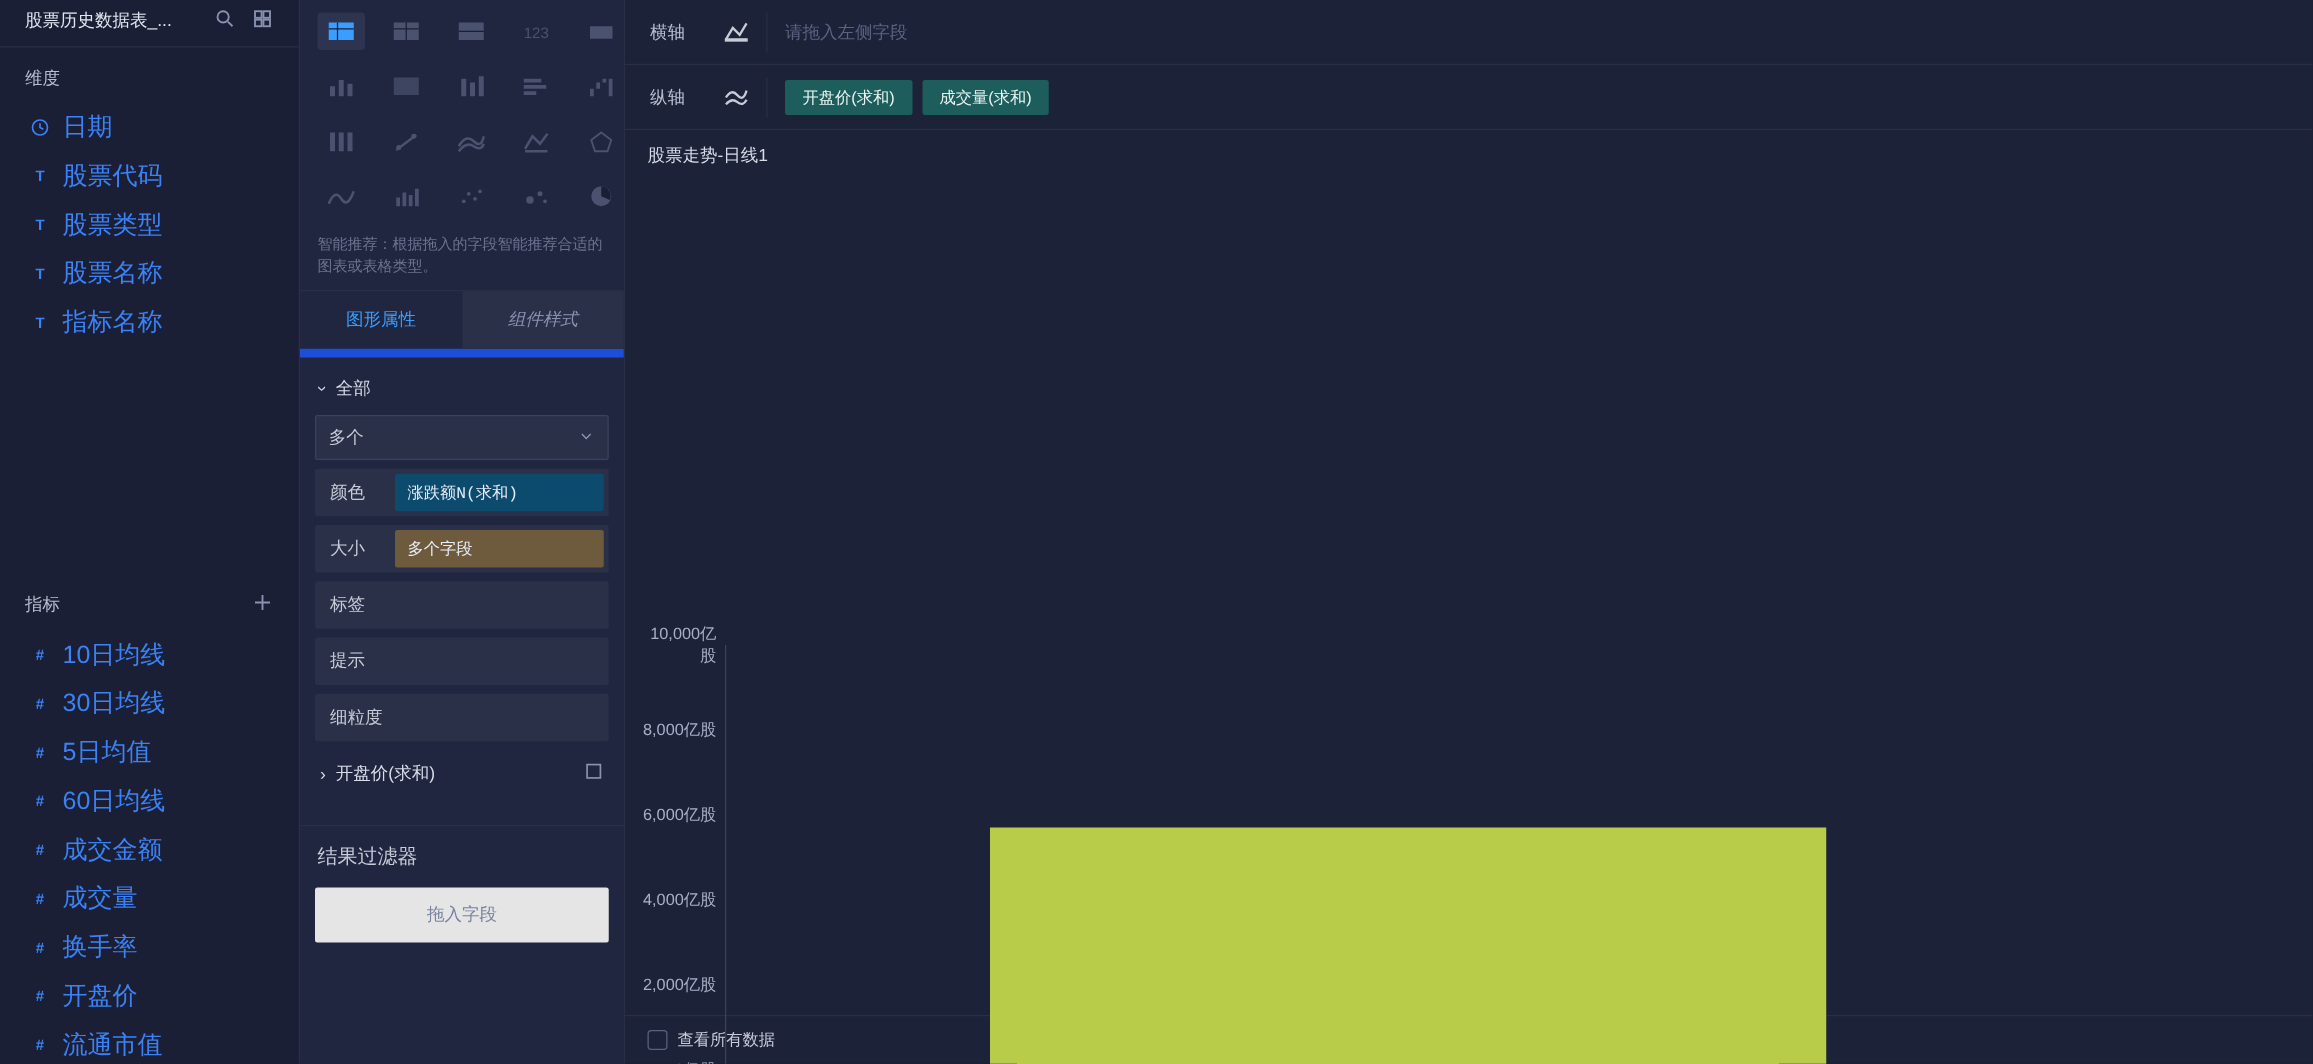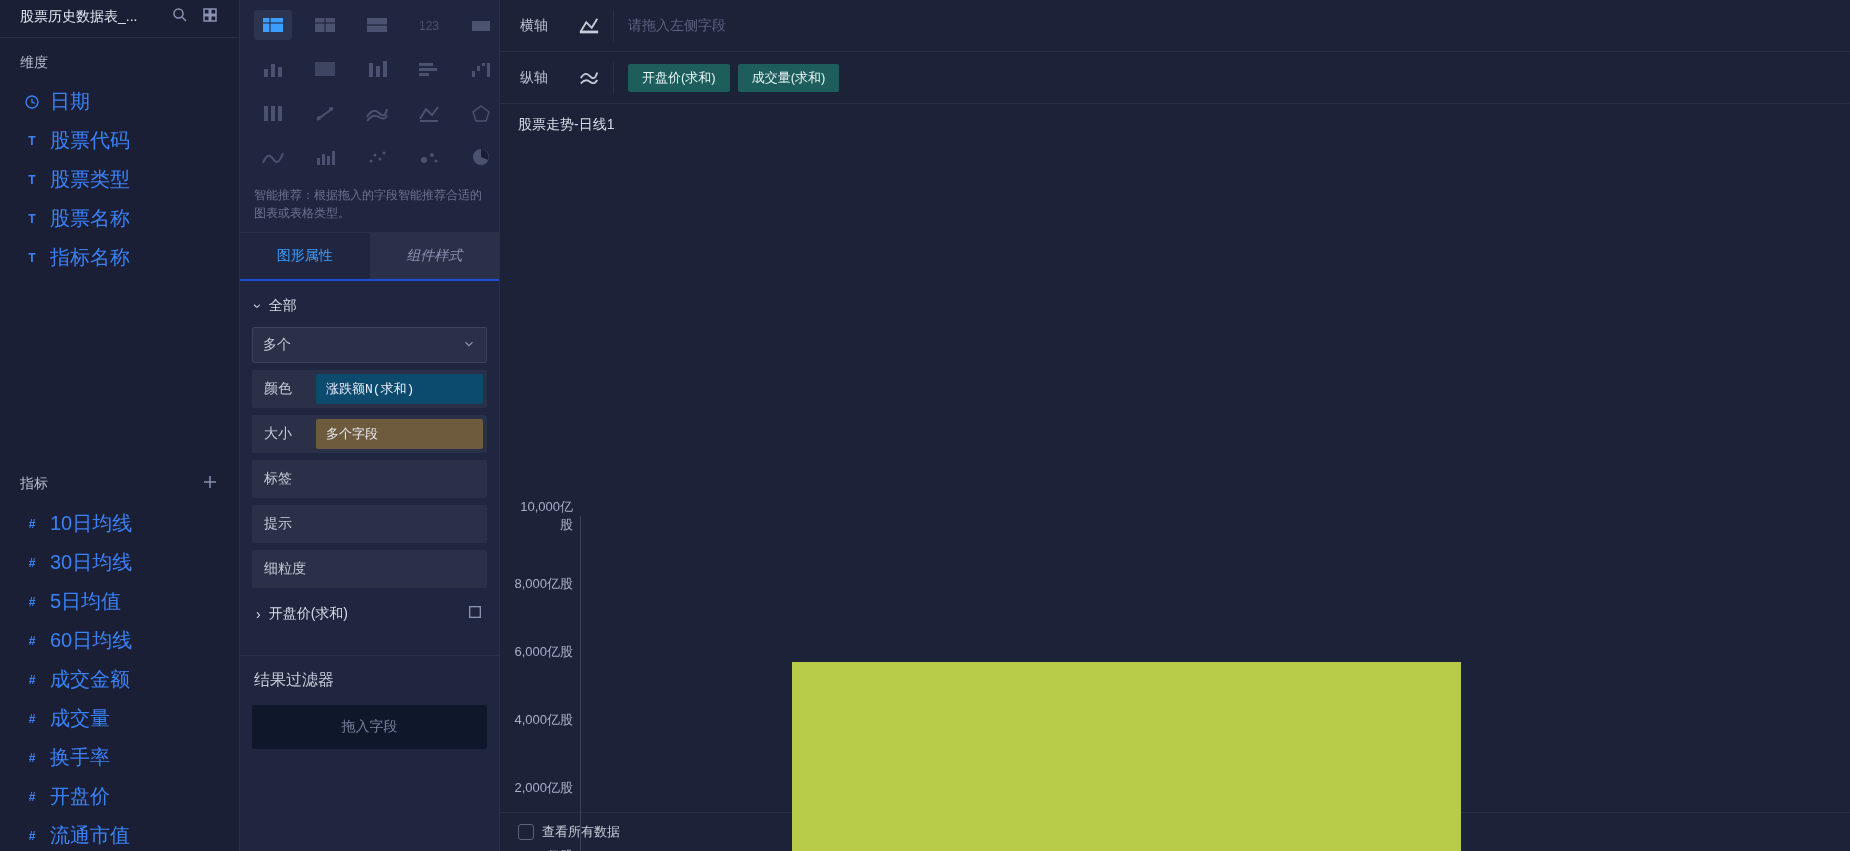--- a/index.html
+++ b/index.html
@@ -105,21 +105,21 @@
 .chart-hint {
   padding: 8px 14px 10px 14px;
   color: #6b7290;
   font-size: 12px;
   line-height: 1.5;
   border-bottom: 1px solid #2a2f45;
 }
 
 .prop-tabs {
   display: flex;
-  border-bottom: 2px solid #1d4ed8;
+  border-bottom: 7px solid #1d4ed8;
 }
 .prop-tab {
   flex: 1;
   text-align: center;
   padding: 14px 0;
   cursor: pointer;
   color: #8a92b2;
   font-size: 14px;
 }
 .prop-tab.active {
@@ -182,21 +182,21 @@
 .pill-teal { background: #0c4a6e; }
 .pill-brown { background: #6e5a3c; }
 
 .filter-section {
   margin-top: 16px;
   border-top: 1px solid #2a2f45;
 }
 .filter-title { padding: 14px 14px 10px 14px; font-size: 16px; }
 .filter-drop {
   margin: 4px 12px 12px 12px;
-  background: #0f172a;
+  background: #e5e5e5;
   border-radius: 2px;
   height: 44px;
   display: flex;
   align-items: center;
   justify-content: center;
   color: #7a82a0;
   font-size: 14px;
 }
 
 

